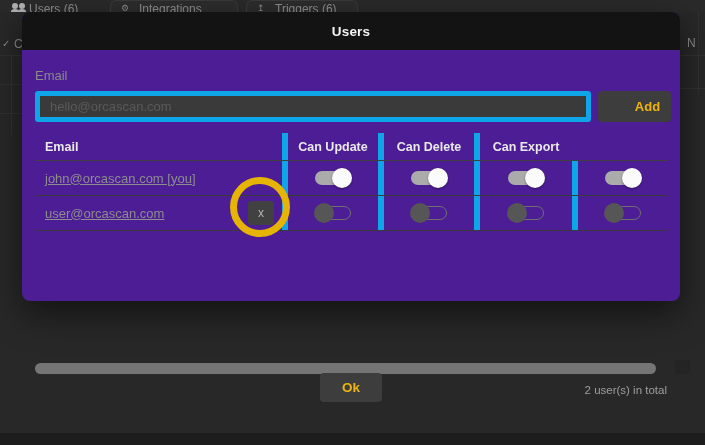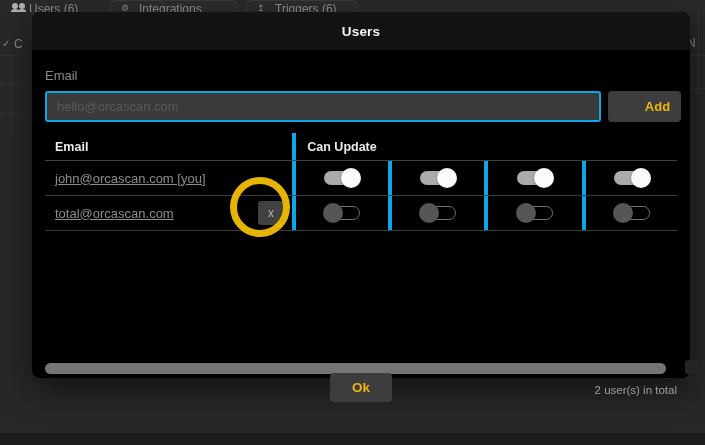--- a/index.html
+++ b/index.html
@@ -21,41 +21,41 @@
   .users-glyph i.h1{left:1px;top:0;width:6px;height:6px;border-radius:50%;}
   .users-glyph i.h2{left:8px;top:0;width:6px;height:6px;border-radius:50%;}
   .users-glyph i.b1{left:0;top:6px;width:8px;height:5px;}
   .users-glyph i.b2{left:7px;top:6px;width:8px;height:5px;}
   .bg-frag{position:absolute;color:#8b8b8b;font-size:12px;}
   .bg-line-h{position:absolute;height:1px;background:#323232;}
   .bg-line-v{position:absolute;width:1px;background:#323232;}
   .bg-bottom{position:absolute;left:0;top:433px;width:705px;height:12px;background:#1d1d1d;}
 
   
-  .modal{position:absolute;left:22px;top:12px;width:658px;height:366px;background:#000000;
-    border-radius:8px;box-shadow:0 12px 34px rgba(0,0,0,.55);margin-left:10px;}
+  .modal{position:absolute;left:22px;top:12px;width:658px;height:289px;background:#4c1d95;
+    border-radius:8px;box-shadow:0 12px 34px rgba(0,0,0,.55);}
   .modal-header{height:38px;background:#131313;border-radius:8px 8px 0 0;
     display:flex;align-items:center;justify-content:center;}
   .modal-title{color:#f4f4f4;font-size:13.5px;font-weight:700;letter-spacing:.2px;}
   .email-label{position:absolute;left:13px;top:56px;color:#8a8a8a;font-size:13px;}
   .email-input{position:absolute;left:13px;top:79px;width:556px;height:31px;background:#3a3a3a;
-    border:2px solid #0ea5e9;border-radius:3px;color:#cfcfcf;font-size:13px;padding:0 10px;outline:none;
+    border:5px solid #0ea5e9;border-radius:3px;color:#cfcfcf;font-size:13px;padding:0 10px;outline:none;
     font-family:"Liberation Sans",sans-serif;}
   .email-input::placeholder{color:#595959;}
   .btn{background:#3d3d3d;border:none;border-radius:4px;color:#edb30f;font-weight:700;
     font-size:13px;cursor:pointer;font-family:"Liberation Sans",sans-serif;}
   .add-btn{position:absolute;left:576px;top:79px;width:73px;height:31px;padding-left:32px;}
   .ok-btn{position:absolute;left:50%;top:361px;transform:translateX(-50%);width:62px;height:29px;font-size:13.5px;}
 
   
   .table{position:absolute;left:13px;top:121px;width:632px;height:231px;font-size:13px;}
   .t-row{display:flex;width:632px;}
   .t-head{height:28px;border-bottom:1px solid #3f3f3f;}
   .t-body-row{height:35px;border-bottom:1px solid #3a3a3a;}
-  .t-cell{display:flex;align-items:center;justify-content:center;border-left:4px solid #0ea5e9;}
+  .t-cell{display:flex;align-items:center;justify-content:center;border-left:6px solid #0ea5e9;}
   .t-cell.email{justify-content:flex-start;padding-left:10px;border-left:none;position:relative;}
   .c-email{width:247px;}.c-upd{width:96px;}.c-del{width:96px;}.c-exp{width:98px;}.c-adm{width:95px;}
   .t-head .t-cell{color:#e9e9e9;font-weight:700;font-size:12.5px;}
   .t-body-row .t-cell{color:#8d8d8d;text-decoration:underline;}
   .remove-btn{position:absolute;right:8px;top:50%;transform:translateY(-50%);width:26px;height:24px;
     background:#414141;border:none;border-radius:3px;color:#b3b3b3;font-size:12px;cursor:pointer;
     font-family:"Liberation Sans",sans-serif;}
 
   
   .toggle{position:relative;width:38px;height:20px;cursor:pointer;}
@@ -119,20 +119,22 @@
     </div>
 
     <label class="email-label">Email</label>
     <input class="email-input" type="text" placeholder="hello@orcascan.com" style="">
     <button class="btn add-btn">Add</button>
 
     <div class="table">
       <div class="t-row t-head">
         <div class="t-cell email c-email">Email</div>
         <div class="t-cell c-upd">Can Update</div>
+        <div class="t-cell c-del">Can Delete</div>
+        <div class="t-cell c-exp">Can Export</div>
       </div>
 
       <div class="t-row t-body-row">
         <div class="t-cell email c-email">john@orcascan.com [you]</div>
         <div class="t-cell c-upd">
             <div class="toggle" data-state="on">
               <span class="track"></span>
               <span class="knob"></span>
             </div>
           </div>
@@ -151,21 +153,21 @@
         <div class="t-cell c-adm">
             <div class="toggle" data-state="on">
               <span class="track"></span>
               <span class="knob"></span>
             </div>
           </div>
       </div>
 
       <div class="t-row t-body-row">
         <div class="t-cell email c-email">
-          <span>total@orcascan.com</span>
+          <span>user@orcascan.com</span>
           <button class="remove-btn">x</button>
         </div>
         <div class="t-cell c-upd">
             <div class="toggle" data-state="off">
               <span class="track"></span>
               <span class="knob"></span>
             </div>
           </div>
         <div class="t-cell c-del">
             <div class="toggle" data-state="off">

